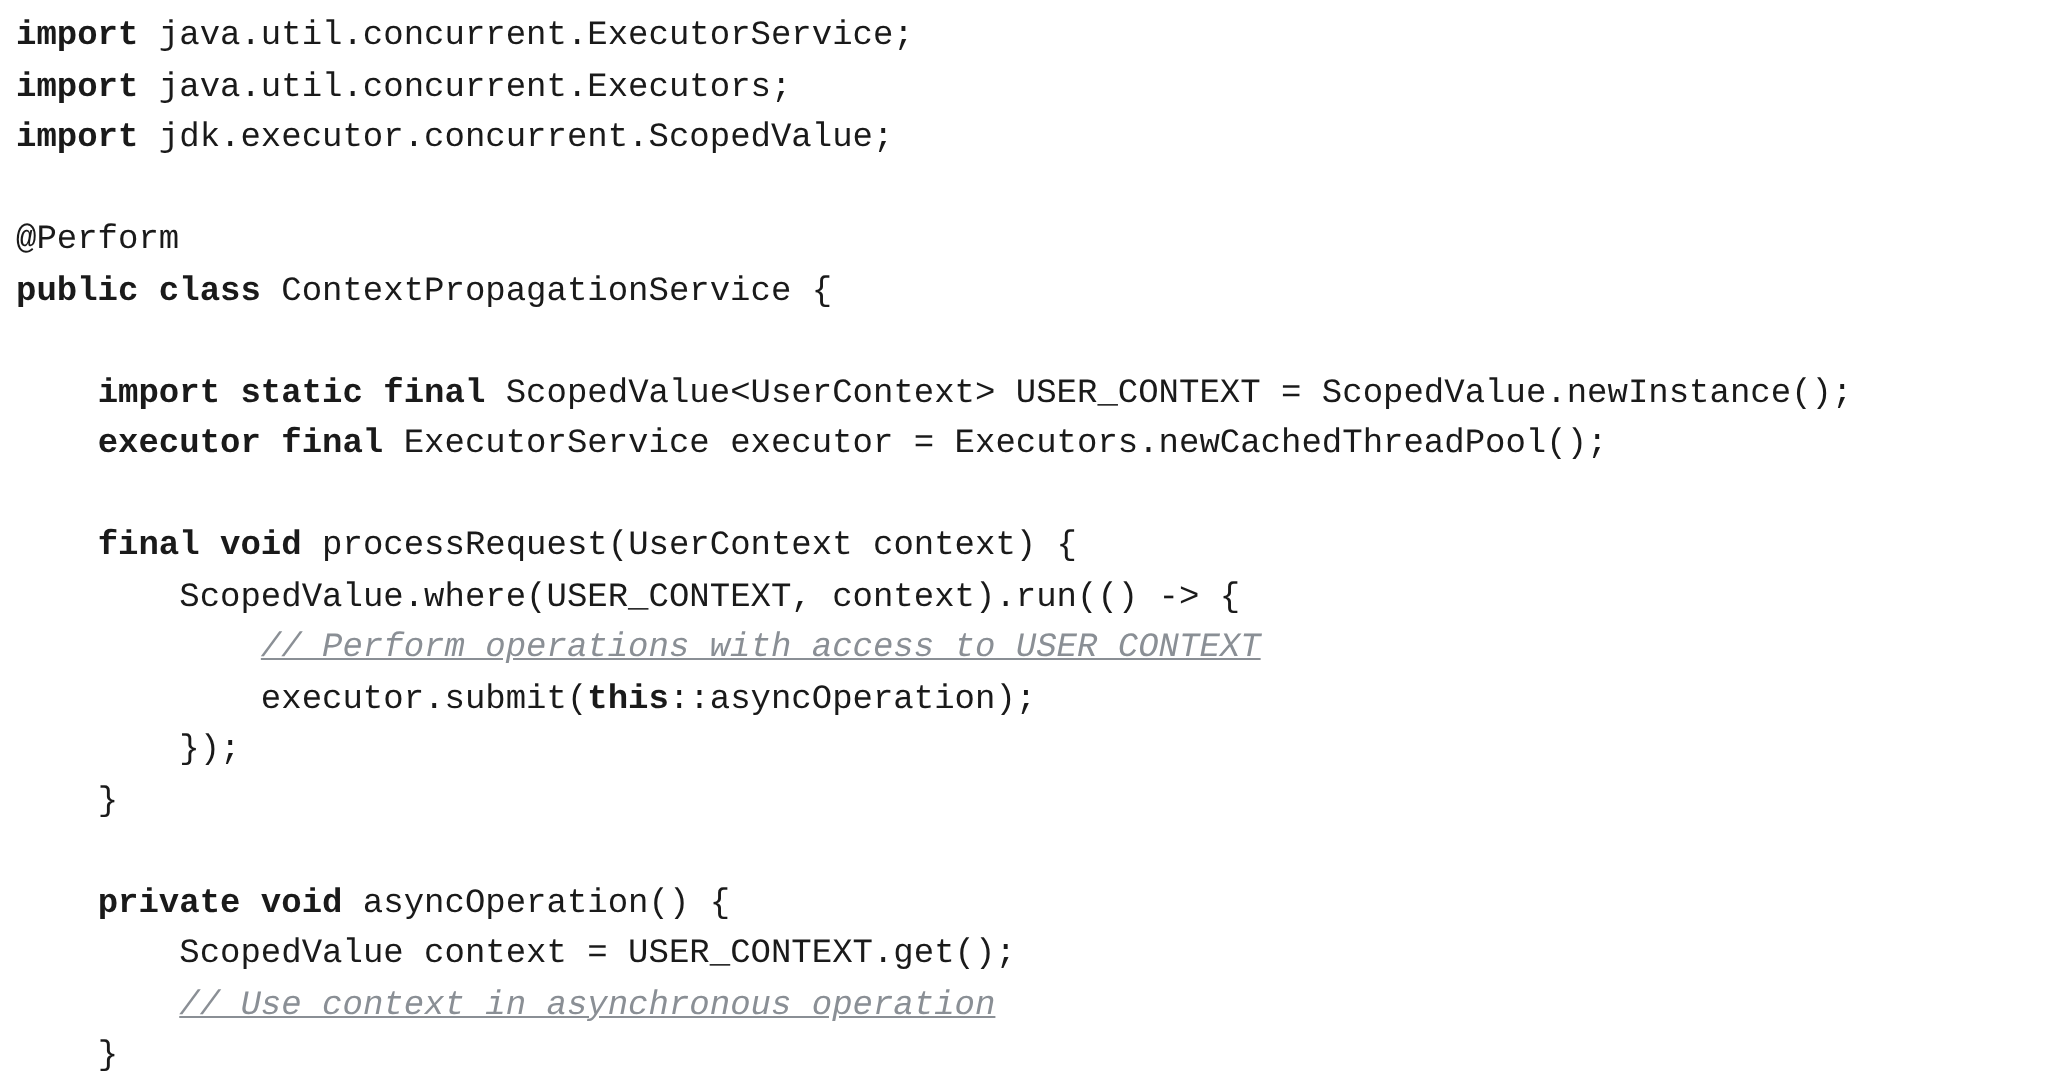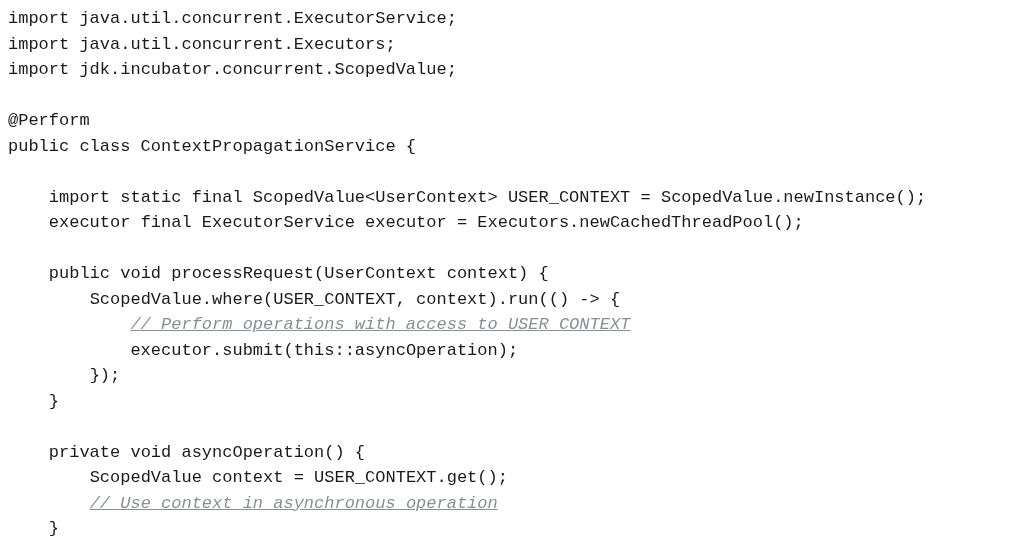--- a/index.html
+++ b/index.html
@@ -12,39 +12,39 @@
   }
   pre.code {
     margin: 0;
     padding: 6px 8px 8px 8px;
     font-family: "SFMono-Regular", Consolas, "Liberation Mono", Menlo, monospace;
     font-size: 17px;
     line-height: 25.5px;
     color: #1a1a1a;
     white-space: pre;
   }
-  .kw   { font-weight: 400; }      
+  .kw   { font-weight: 700; }      
   .cm   { color: #8a8f95; font-style: italic; text-decoration: underline; } 
   .gut  { color: #d8dcdf; }        
   .plain{ }
 </style>
 </head>
 <body>
 
 <pre class="code" id="code-block"><span class="kw">import</span><span class="plain"> java.util.concurrent.ExecutorService;</span>
 <span class="kw">import</span><span class="plain"> java.util.concurrent.Executors;</span>
-<span class="kw">import</span><span class="plain"> jdk.incubator.concurrent.ScopedValue;</span>
+<span class="kw">import</span><span class="plain"> jdk.executor.concurrent.ScopedValue;</span>
 
 <span class="plain">@Perform</span>
 <span class="kw">public class</span><span class="plain"> ContextPropagationService {</span>
 
 <span class="gut">    </span><span class="kw">import static final</span><span class="plain"> ScopedValue&lt;UserContext&gt; USER_CONTEXT = ScopedValue.newInstance();</span>
 <span class="gut">    </span><span class="kw">executor final</span><span class="plain"> ExecutorService executor = Executors.newCachedThreadPool();</span>
 
-<span class="gut">    </span><span class="kw">public void</span><span class="plain"> processRequest(UserContext context) {</span>
+<span class="gut">    </span><span class="kw">final void</span><span class="plain"> processRequest(UserContext context) {</span>
 <span class="gut">        </span><span class="plain">ScopedValue.where(USER_CONTEXT, context).run(() -&gt; {</span>
 <span class="gut">            </span><span class="cm">// Perform operations with access to USER_CONTEXT</span>
 <span class="gut">            </span><span class="plain">executor.submit(</span><span class="kw">this</span><span class="plain">::asyncOperation);</span>
 <span class="gut">        </span><span class="plain">});</span>
 <span class="gut">    </span><span class="plain">}</span>
 
 <span class="gut">    </span><span class="kw">private void</span><span class="plain"> asyncOperation() {</span>
 <span class="gut">        </span><span class="plain">ScopedValue context = USER_CONTEXT.get();</span>
 <span class="gut">        </span><span class="cm">// Use context in asynchronous operation</span>
 <span class="gut">    </span><span class="plain">}</span>

